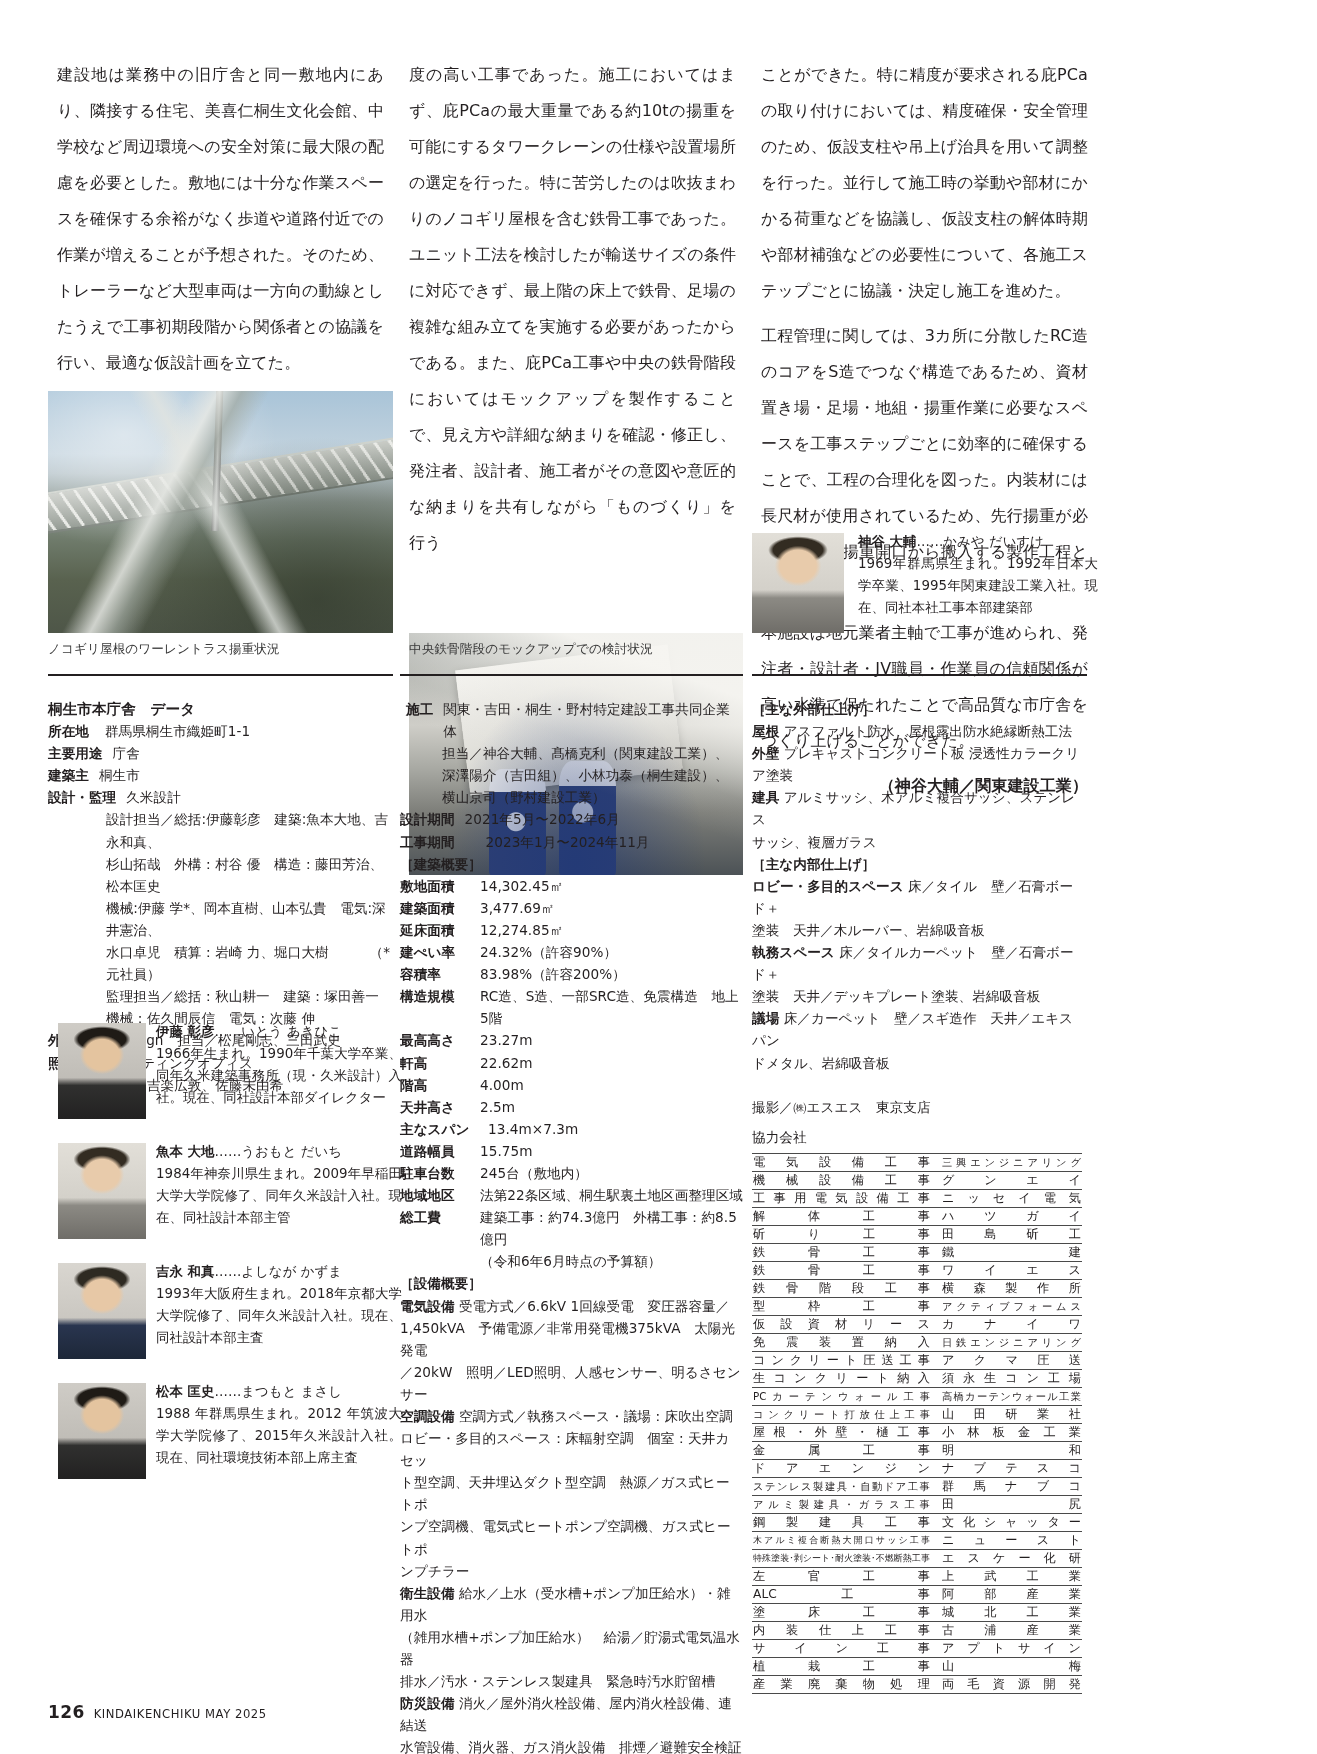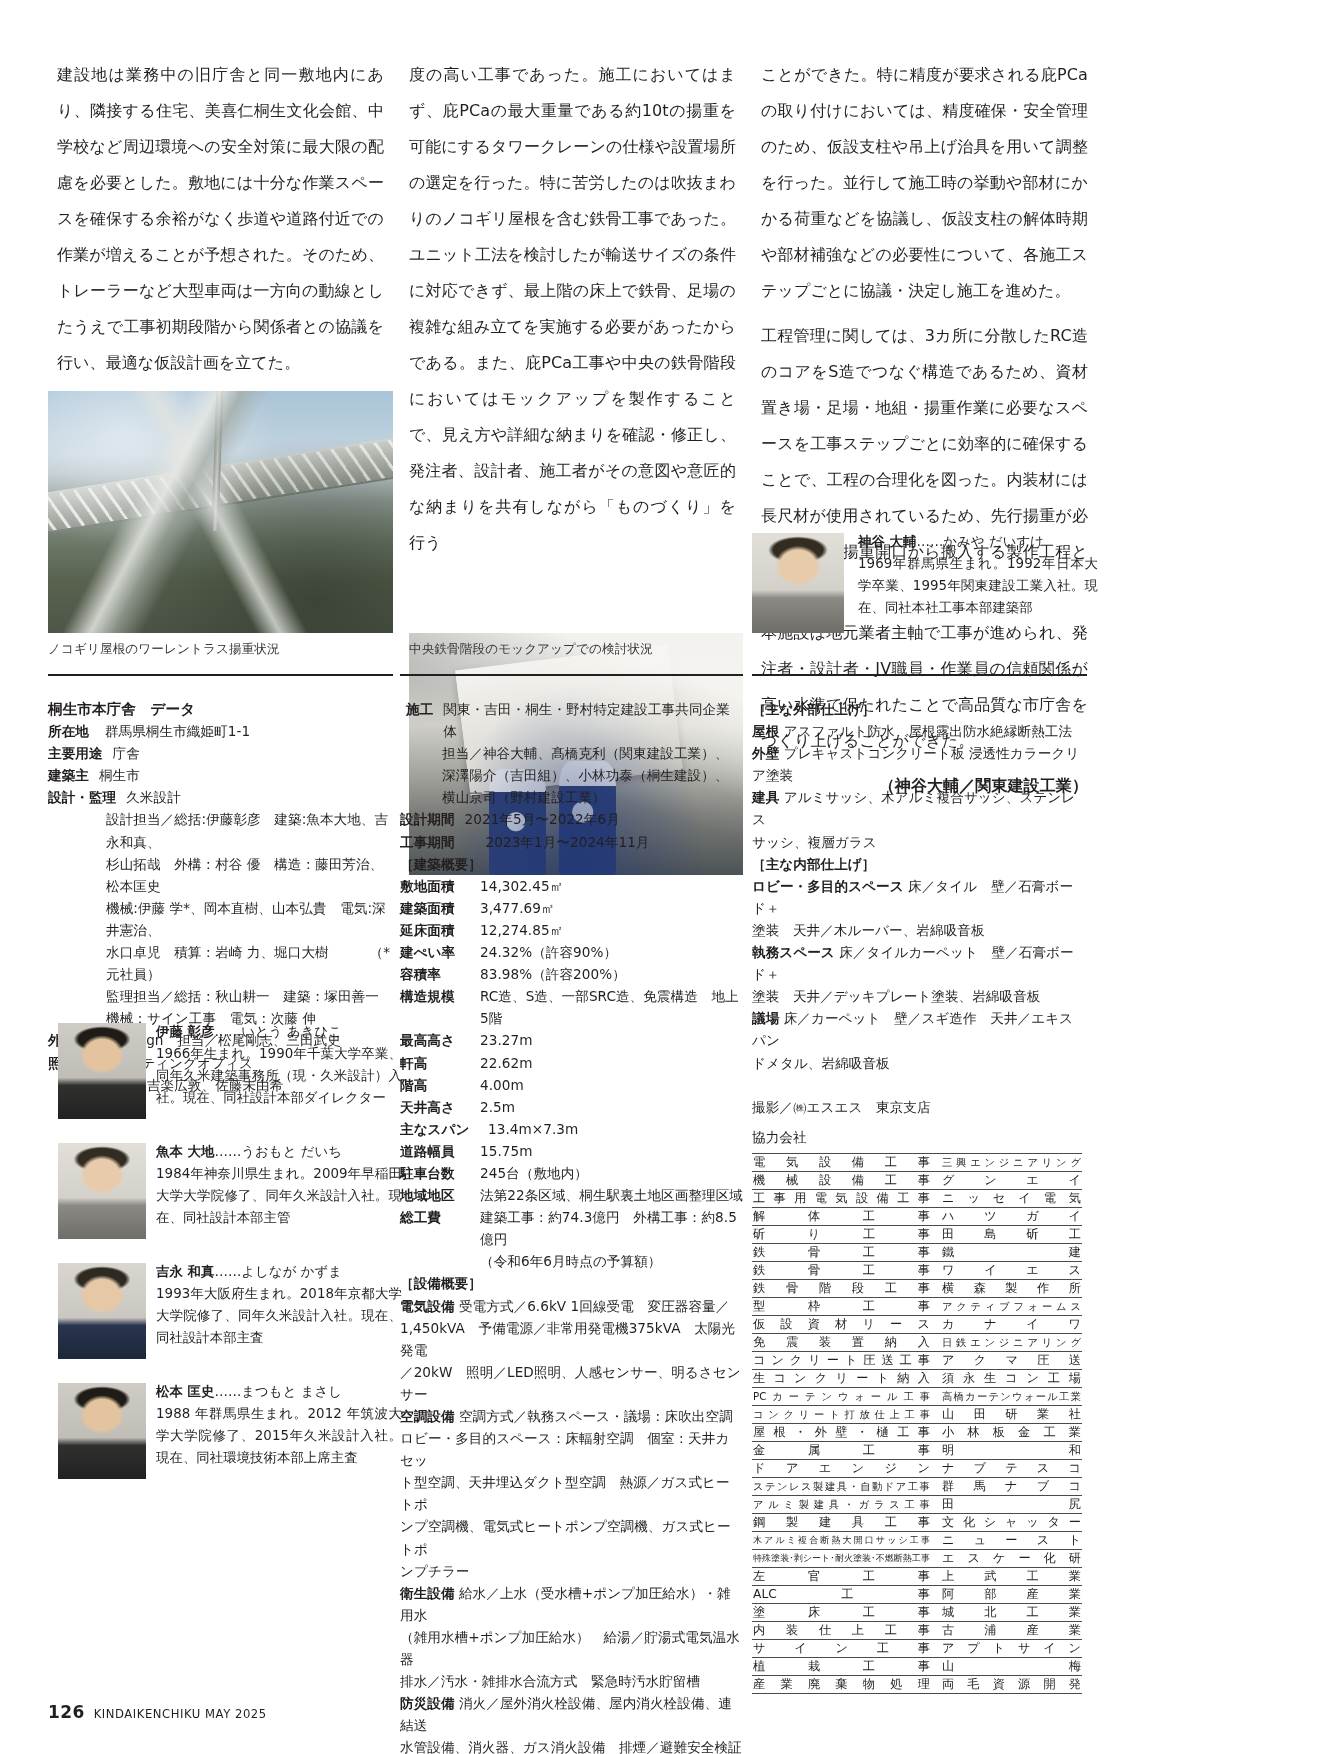--- a/index.html
+++ b/index.html
@@ -261,21 +261,21 @@
       <span class="lbl">設計・監理</span>
       <span class="val" style="padding-left:10px;">久米設計</span>
     </div>
 
     <div class="ind">
       <span class="line">設計担当／総括:伊藤彰彦　建築:魚本大地、吉永和真、</span>
       <span class="line">杉山拓哉　外構：村谷 優　構造：藤田芳治、松本匡史</span>
       <span class="line">機械:伊藤 学*、岡本直樹、山本弘貴　電気:深井憲治、</span>
       <span class="line">水口卓児　積算：岩崎 力、堀口大樹　　　（*元社員）</span>
       <span class="line">監理担当／総括：秋山耕一　建築：塚田善一</span>
-      <span class="line">機械：サイン工事　電気：次藤 伸</span>
+      <span class="line">機械：佐久間辰信　電気：次藤 伸</span>
     </div>
 
     <div class="row">
       <span class="lbl">外構</span>
       <span class="val" style="padding-left:10px;">PLATdesign　担当／松尾剛志、三田武史</span>
     </div>
     <div class="row">
       <span class="lbl">照明</span>
       <span class="val" style="padding-left:10px;">ツキライティングオフィス</span>
     </div>
@@ -411,21 +411,21 @@
       <span>空調方式／執務スペース・議場：床吹出空調</span>
       <span class="line">ロビー・多目的スペース：床輻射空調　個室：天井カセッ</span>
       <span class="line">ト型空調、天井埋込ダクト型空調　熱源／ガス式ヒートポ</span>
       <span class="line">ンプ空調機、電気式ヒートポンプ空調機、ガス式ヒートポ</span>
       <span class="line">ンプチラー</span>
     </div>
     <div>
       <span class="lbl">衛生設備</span>
       <span>給水／上水（受水槽+ポンプ加圧給水）・雑用水</span>
       <span class="line">（雑用水槽+ポンプ加圧給水）　給湯／貯湯式電気温水器</span>
-      <span class="line">排水／汚水・雑排水合流方式　緊急時汚水貯留槽</span>
+      <span class="line">排水／汚水・ステンレス製建具　緊急時汚水貯留槽</span>
     </div>
     <div>
       <span class="lbl">防災設備</span>
       <span>消火／屋外消火栓設備、屋内消火栓設備、連結送</span>
       <span class="line">水管設備、消火器、ガス消火設備　排煙／避難安全検証法</span>
       
       
     </div>
 
   </div>

